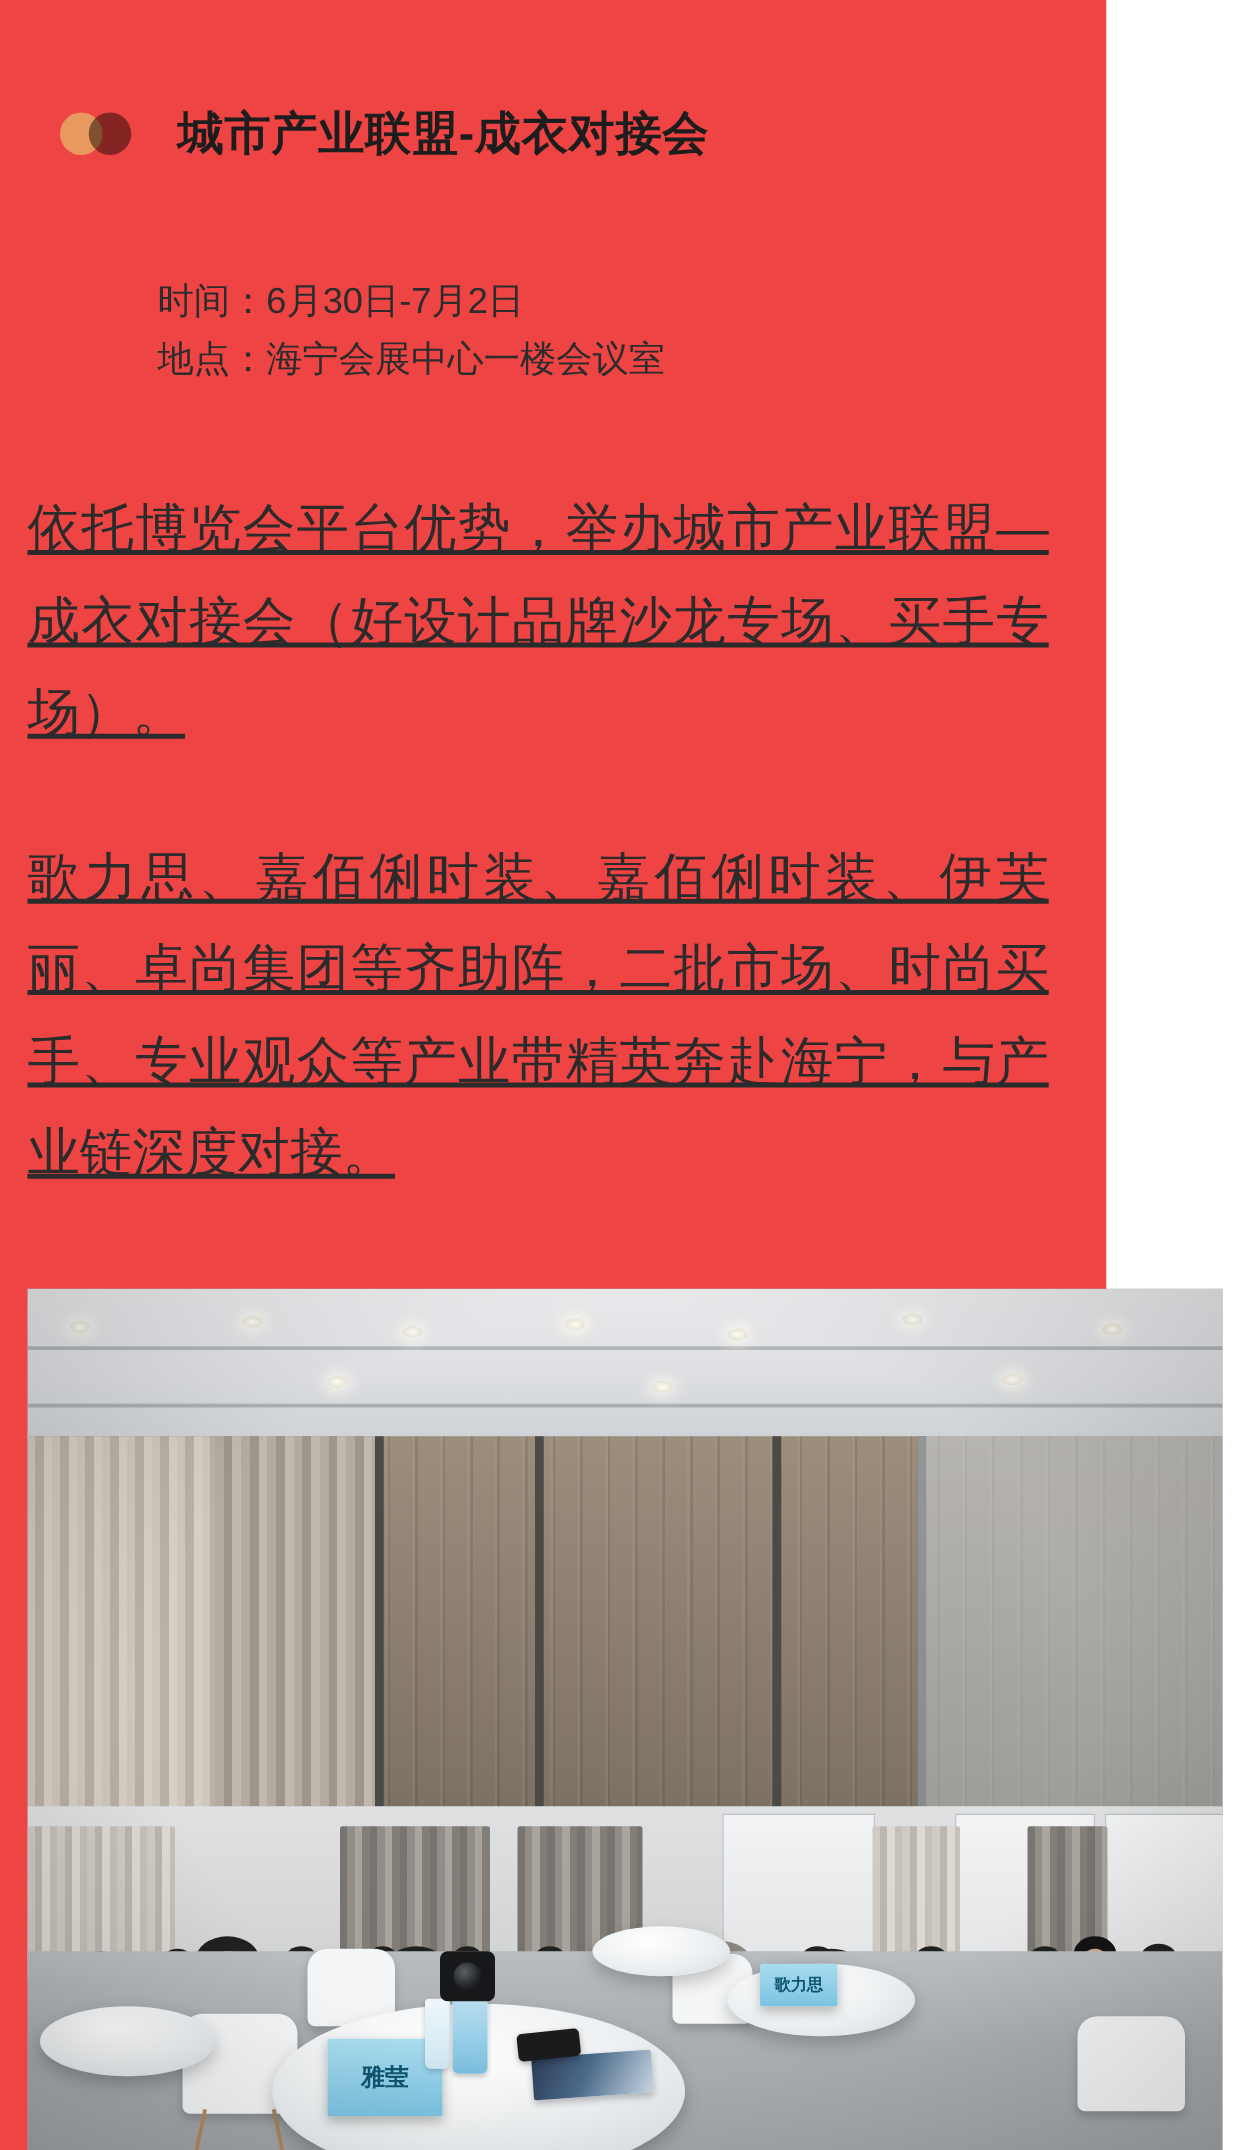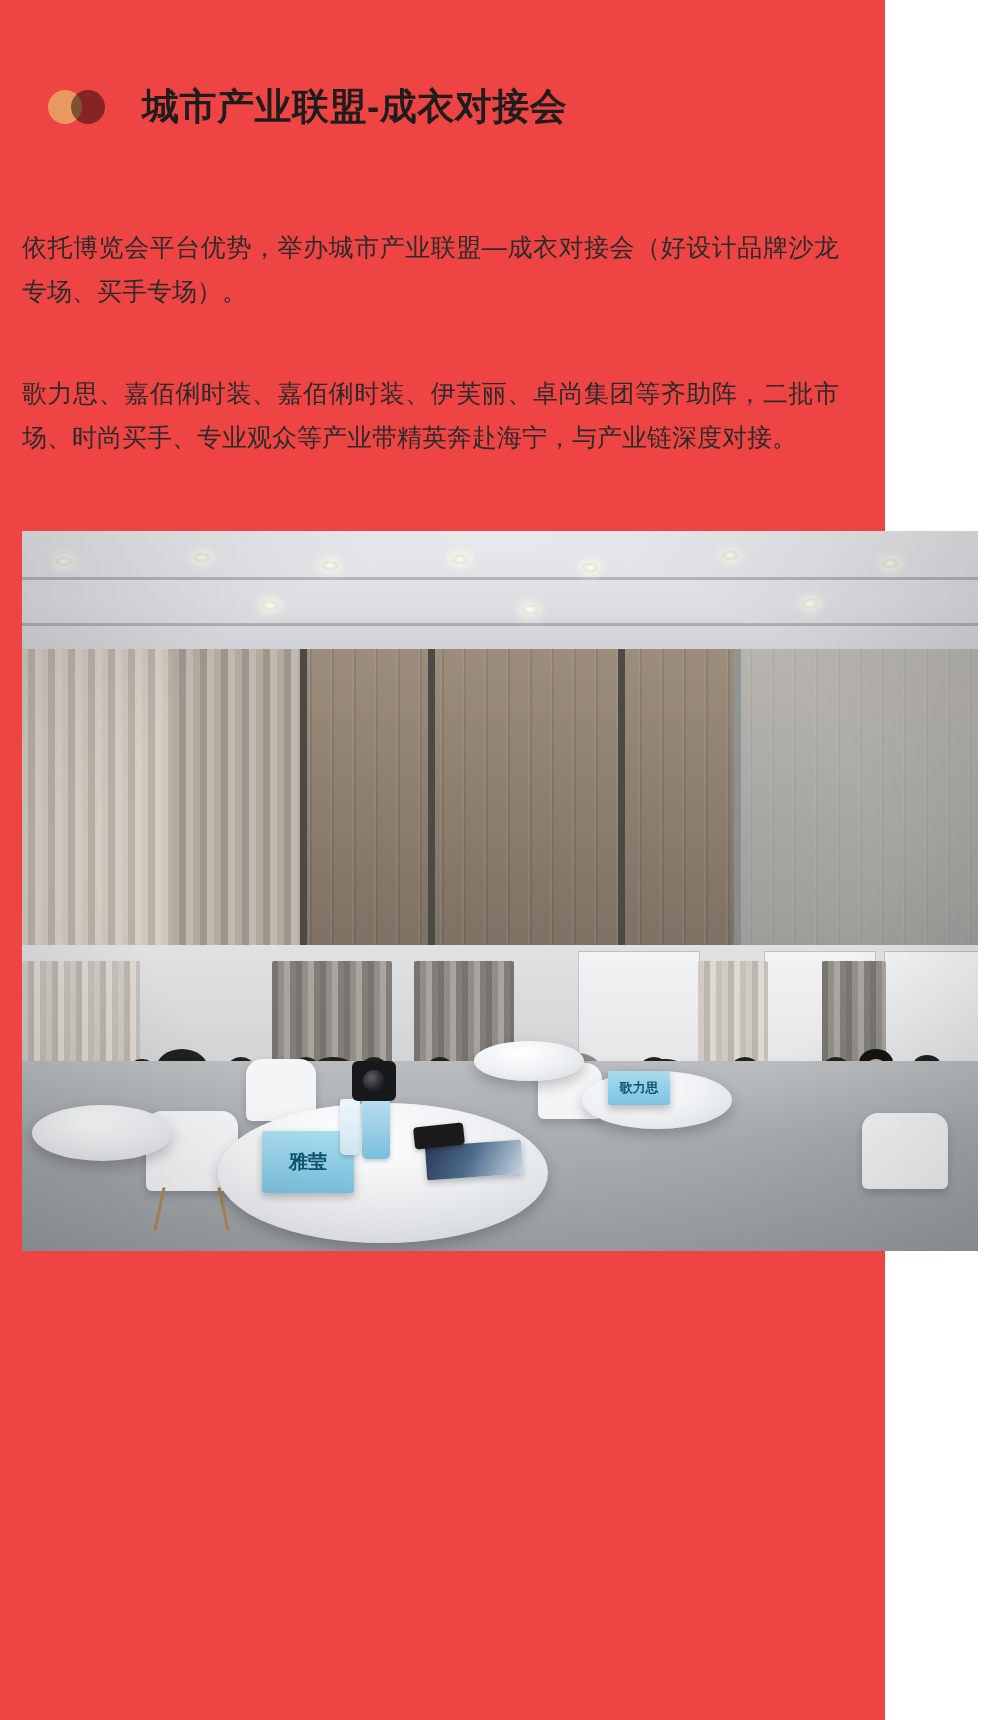--- a/index.html
+++ b/index.html
@@ -70,26 +70,27 @@
   }
   .meta-row {
     white-space: nowrap;
   }
 
   
   .body {
     margin: 74px 46px 0 22px;
   }
   .para {
-    font-size: 25px;
+    font-size: 42px;
     line-height: 1.75;
     color: #2b2b2b;
     text-align: justify;
     text-justify: inter-ideograph;
     margin: 0 0 58px 0;
+    text-decoration: underline;
   }
   .para:last-child { margin-bottom: 0; }
 
   
   .photo-wrap {
     margin: 72px 22px 0 22px;
   }
   .photo {
     position: relative;
     width: 956px;
@@ -272,20 +273,22 @@
 
   <div class="header">
     <div class="logo-mark">
       <span class="dot left"></span>
       <span class="dot right"></span>
     </div>
     <h1 class="title">城市产业联盟-成衣对接会</h1>
   </div>
 
   <div class="meta">
+    <div class="meta-row">时间：6月30日-7月2日</div>
+    <div class="meta-row">地点：海宁会展中心一楼会议室</div>
   </div>
 
   <div class="body">
     <p class="para">依托博览会平台优势，举办城市产业联盟—成衣对接会（好设计品牌沙龙专场、买手专场）。</p>
     <p class="para">歌力思、嘉佰俐时装、嘉佰俐时装、伊芙丽、卓尚集团等齐助阵，二批市场、时尚买手、专业观众等产业带精英奔赴海宁，与产业链深度对接。</p>
   </div>
 
   <div class="photo-wrap">
     <div class="photo" aria-label="会议室内观众就座参加成衣对接会">
 

